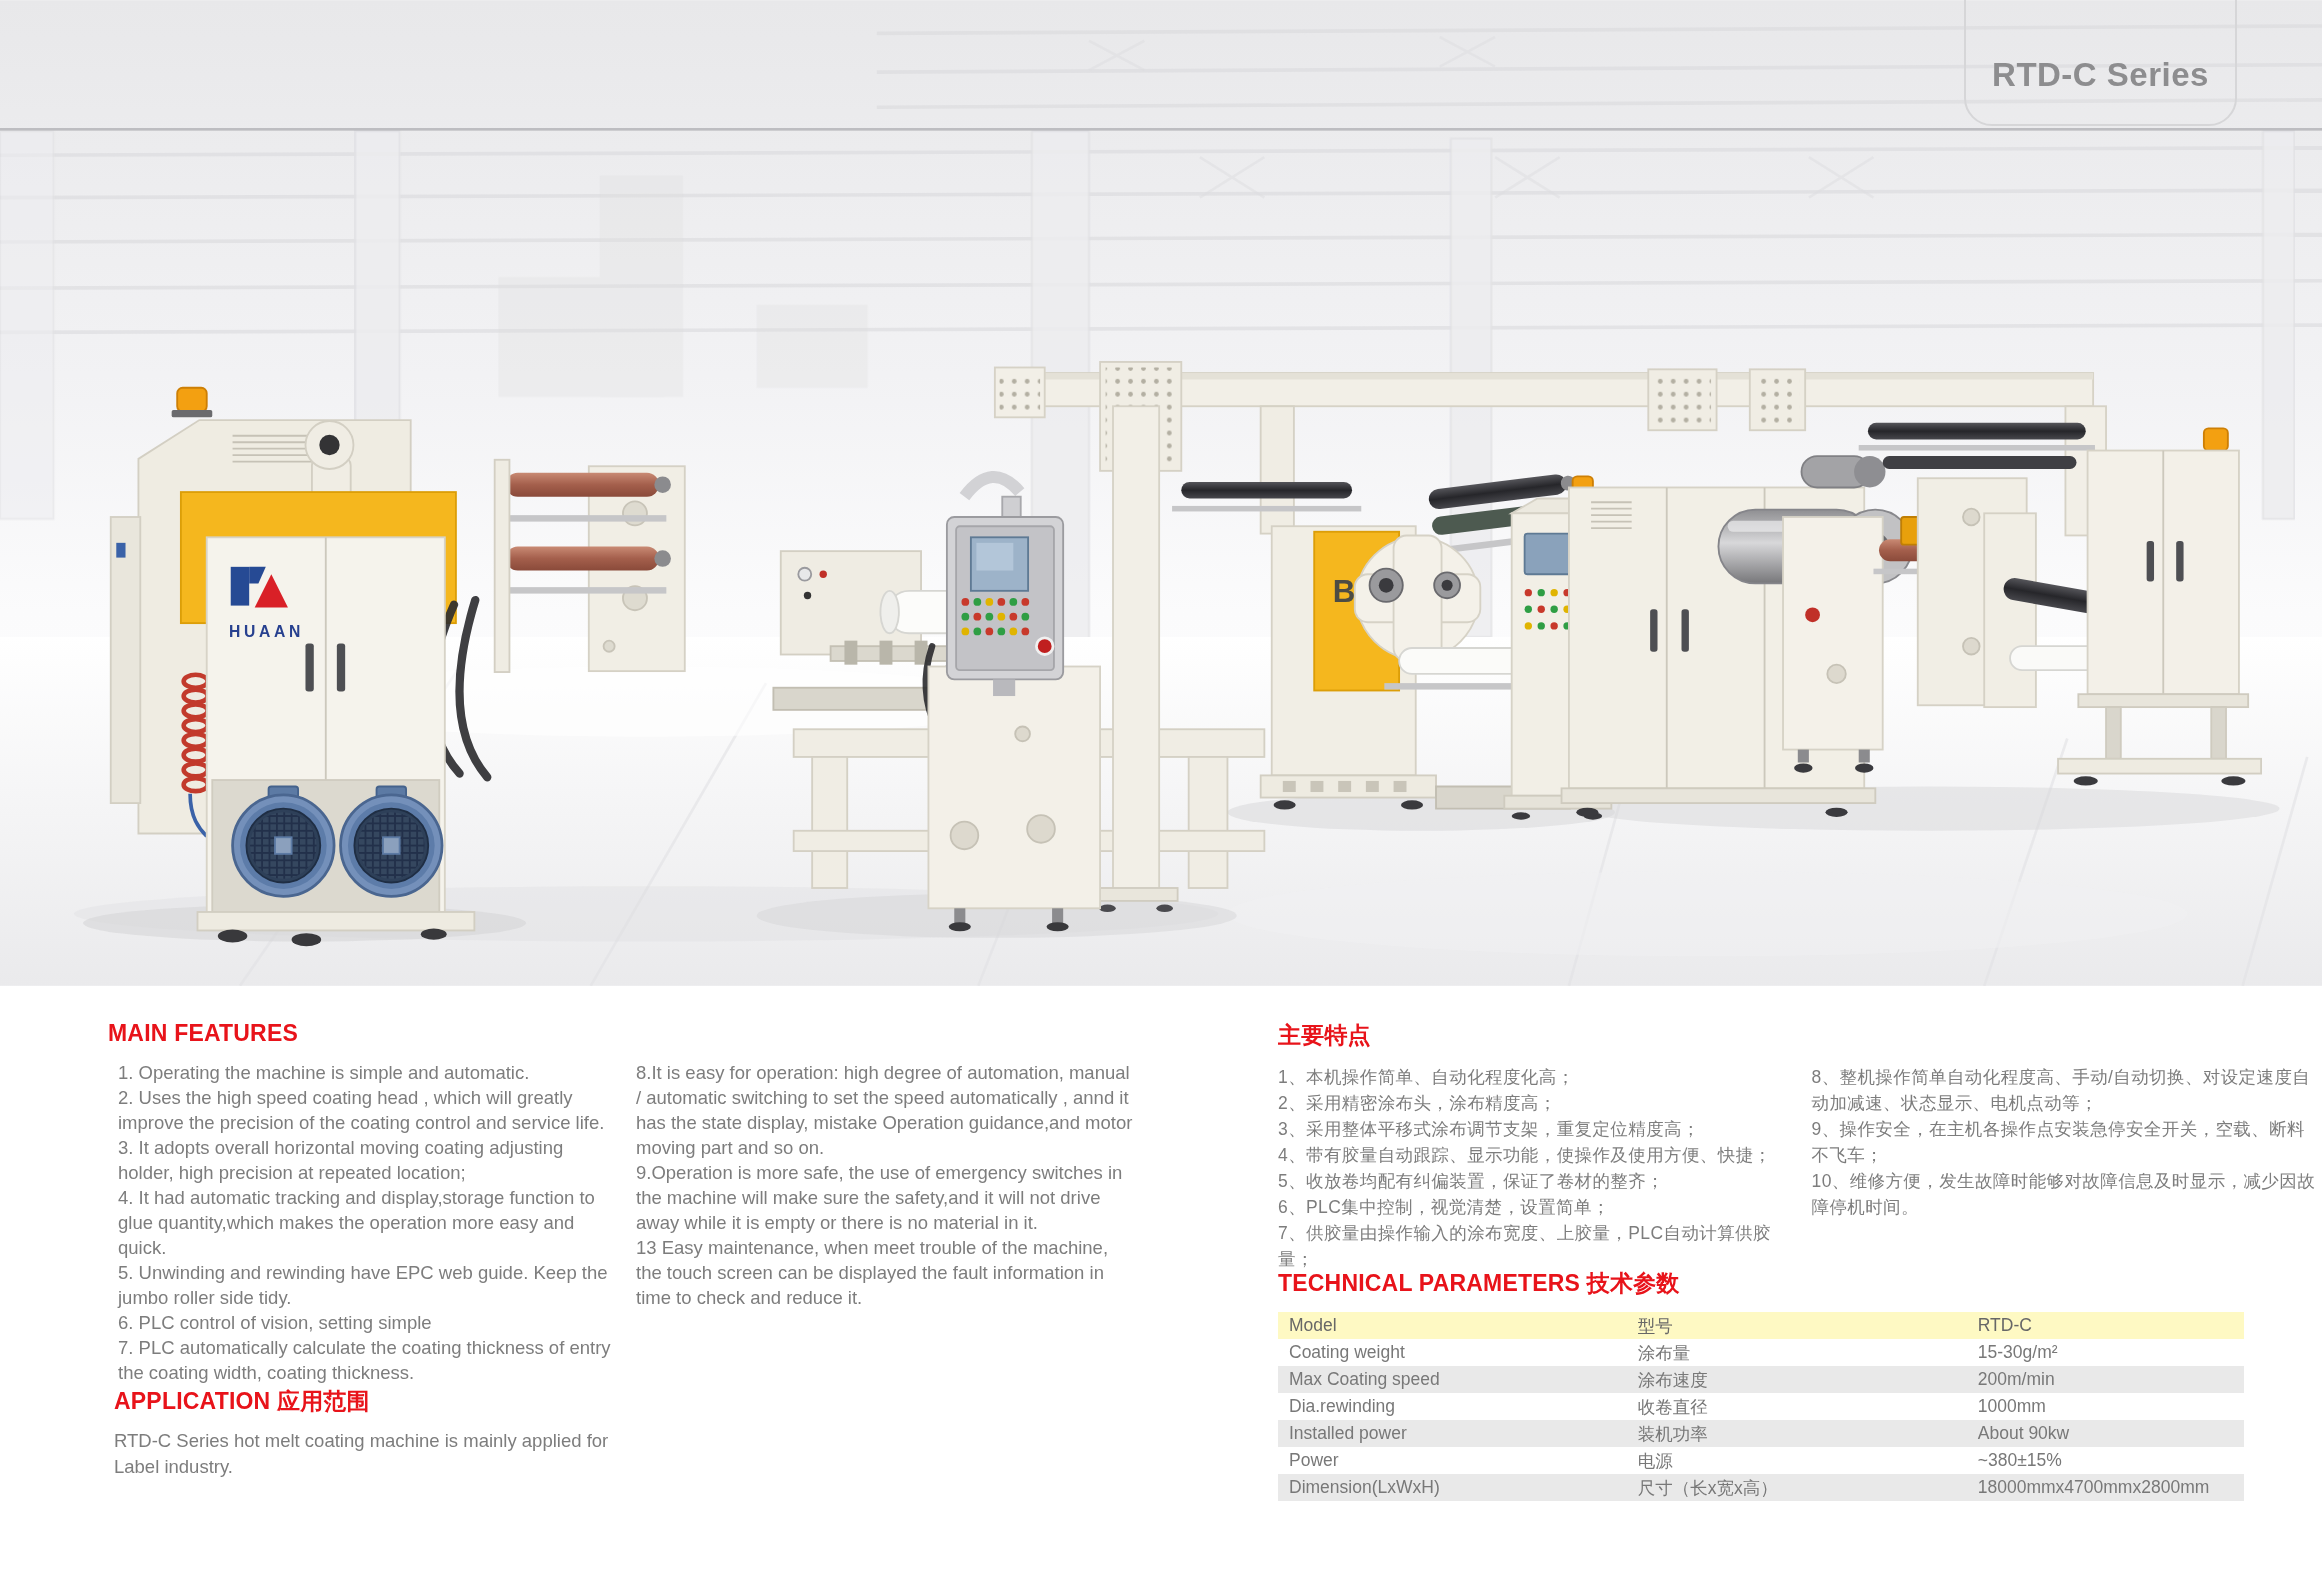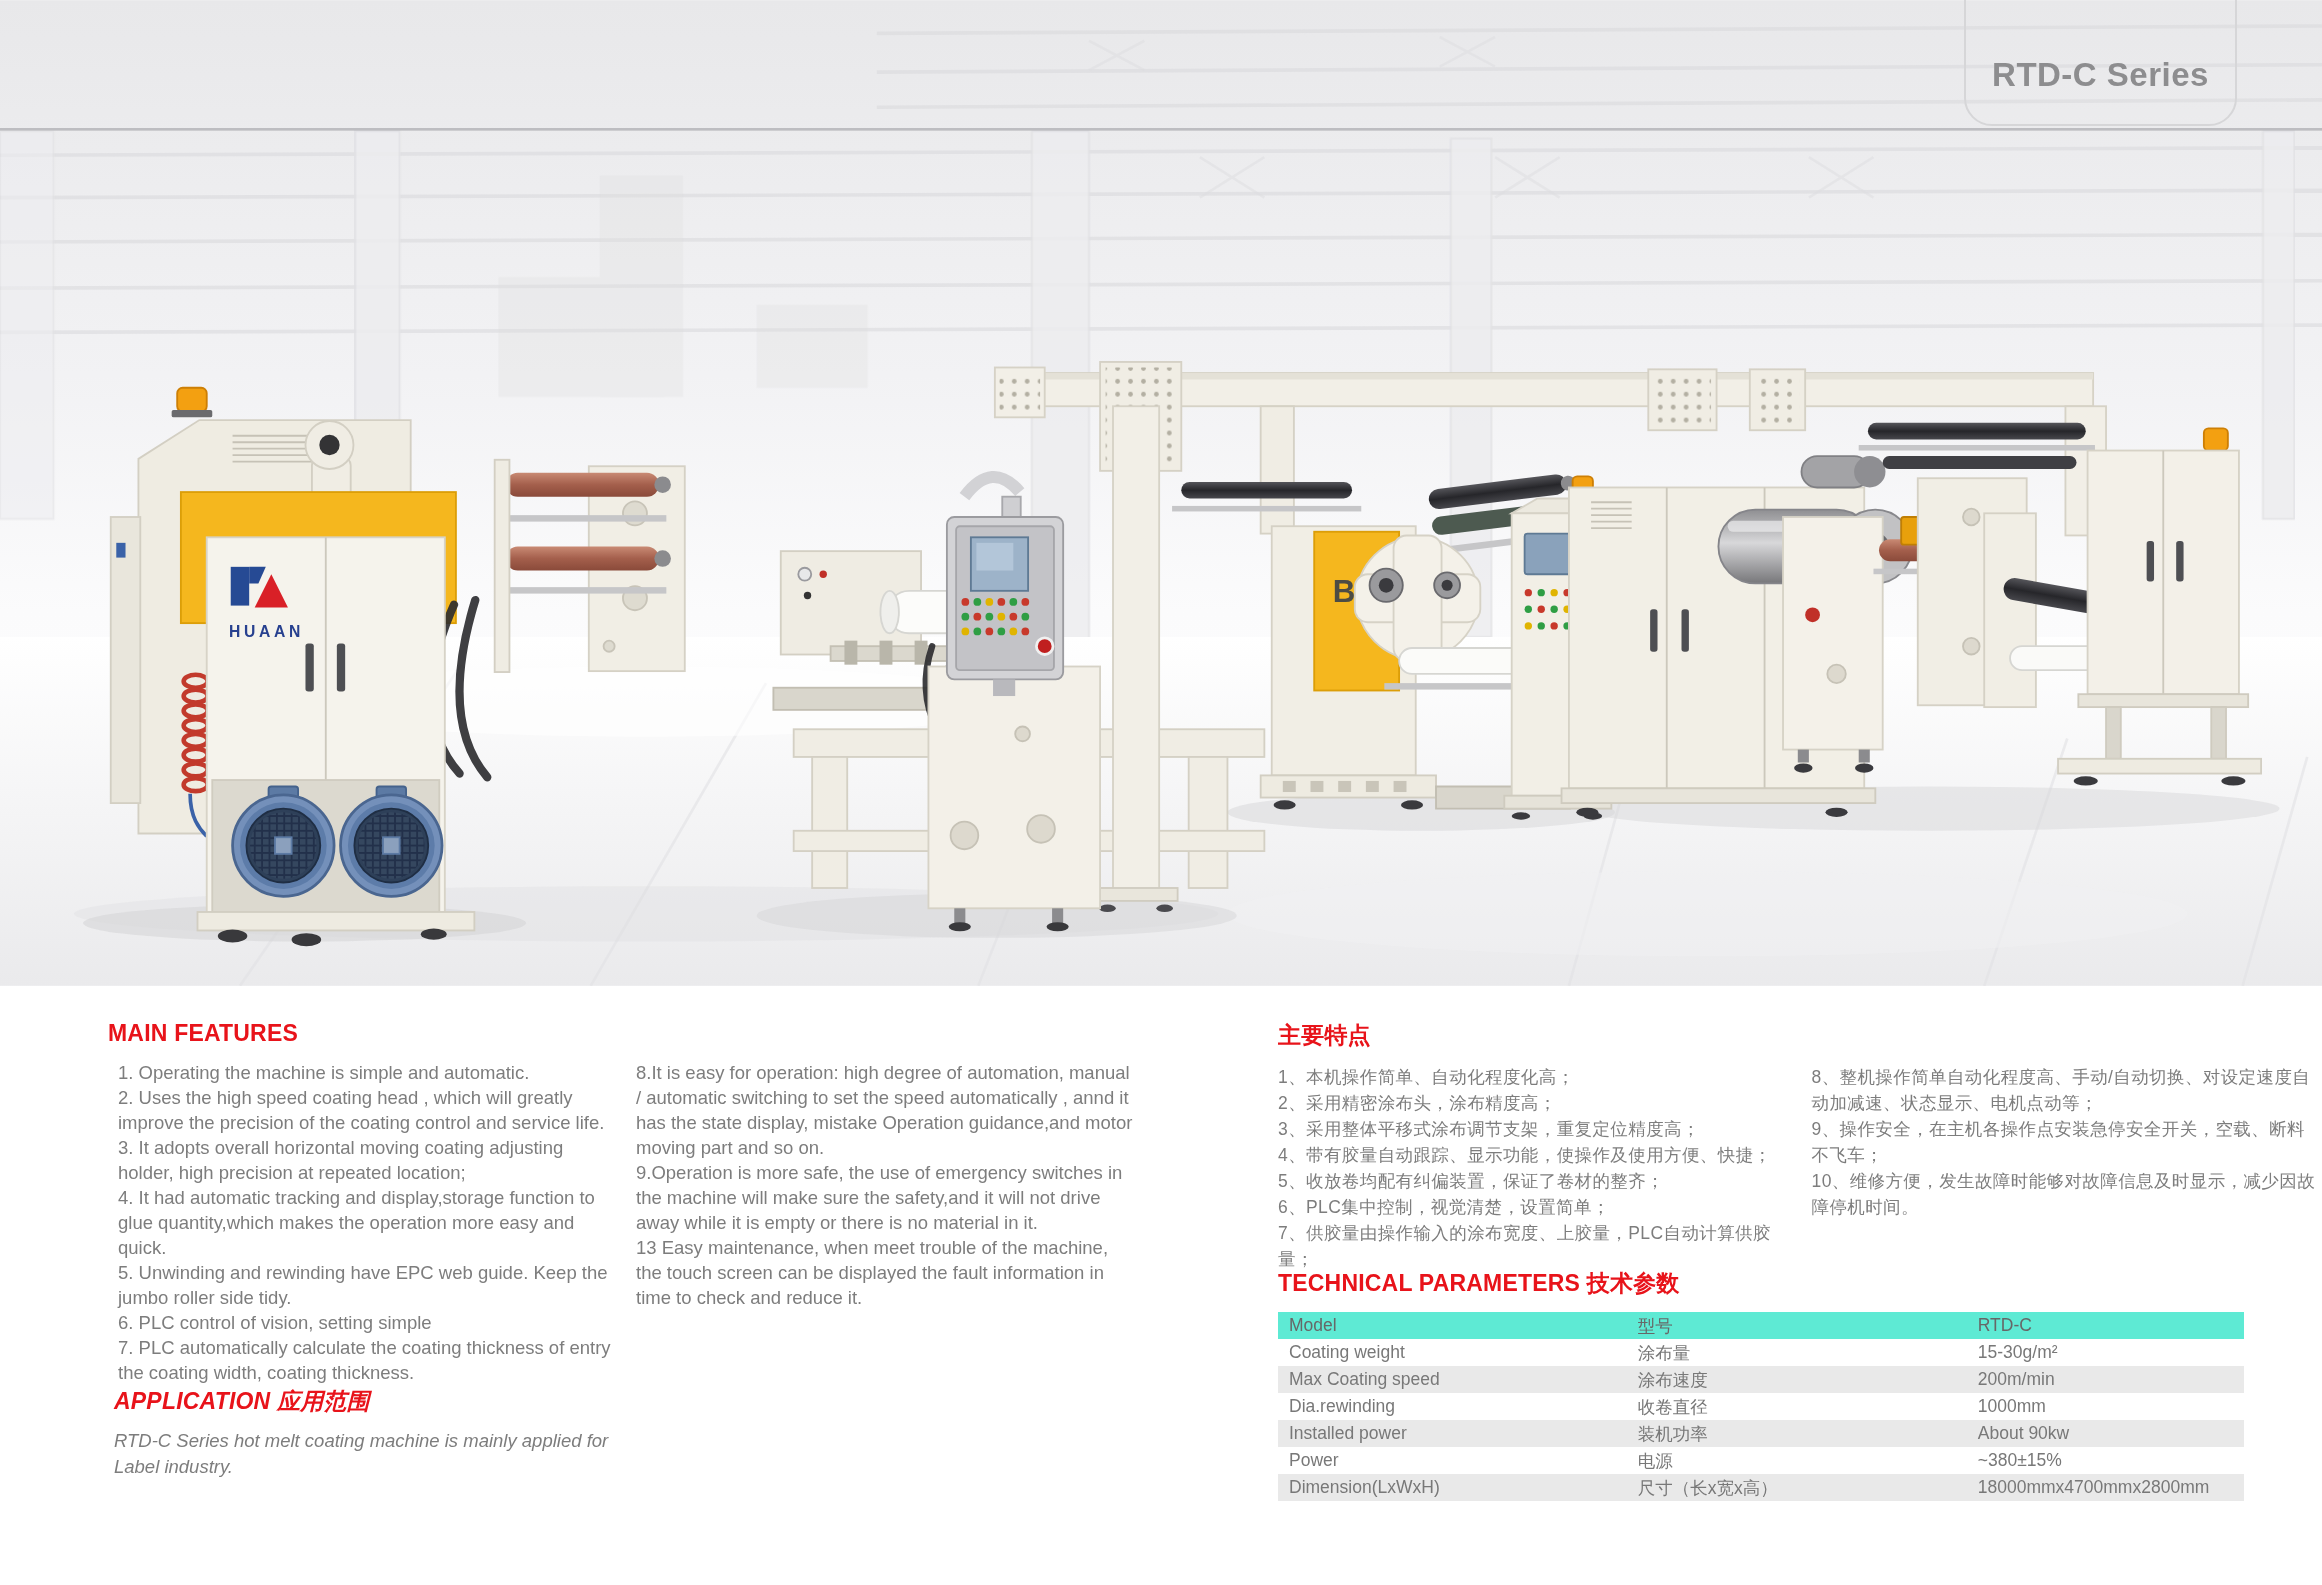--- a/index.html
+++ b/index.html
@@ -25,36 +25,36 @@
 
   
   .red-h{color:#e8131a;font-size:23px;font-weight:bold;letter-spacing:0.2px;}
   .grey-t{color:#7d7d7d;}
 
   .main-features{position:absolute;left:108px;top:1020px;width:1034px;}
   .feat-cols{display:flex;gap:20px;margin-top:13px;margin-left:10px;}
   .feat-col{width:498px;font-size:18.5px;line-height:25px;color:#7d7d7d;}
   .feat-col p{margin:0;}
 
-  .application{position:absolute;left:114px;top:1386px;width:526px;font-style:italic;}
+  .application{position:absolute;left:114px;top:1386px;width:526px;}
   .application .app-en{margin-top:11px;font-size:18.5px;line-height:26px;color:#7d7d7d;width:517px;}
   .application .app-zh{font-size:18.5px;line-height:28px;color:#7d7d7d;}
 
   .features-zh{position:absolute;left:1278px;top:1020px;width:1039px;}
   .zh-cols{display:flex;gap:28px;margin-top:13px;}
   .zh-col{width:509px;font-size:17.5px;line-height:26px;color:#7d7d7d;letter-spacing:0.4px;}
   .zh-col p{margin:0;}
 
   .tech{position:absolute;left:1278px;top:1268px;width:965px;}
   .tech table{margin-top:13px;width:965px;border-collapse:collapse;table-layout:fixed;
               font-size:17.5px;color:#787878;}
   .tech col.c1{width:358px;} .tech col.c2{width:340px;} .tech col.c3{width:268px;}
   .tech th,.tech td{font-weight:normal;text-align:left;height:27px;padding:0 0 0 1.8px;vertical-align:middle;}
   .tech th:first-child,.tech td:first-child{padding-left:11px;}
-  .tech thead tr{background:#5eead4;color:#676767;}
+  .tech thead tr{background:#fef9c3;color:#676767;}
   .tech tbody tr:nth-child(even){background:#e9e9e9;}
 </style>
 </head>
 <body>
 
 <div class="page">
 
   <div class="photo">
     <svg viewBox="0 0 2516 1068" width="2322" height="986">
       <defs>

